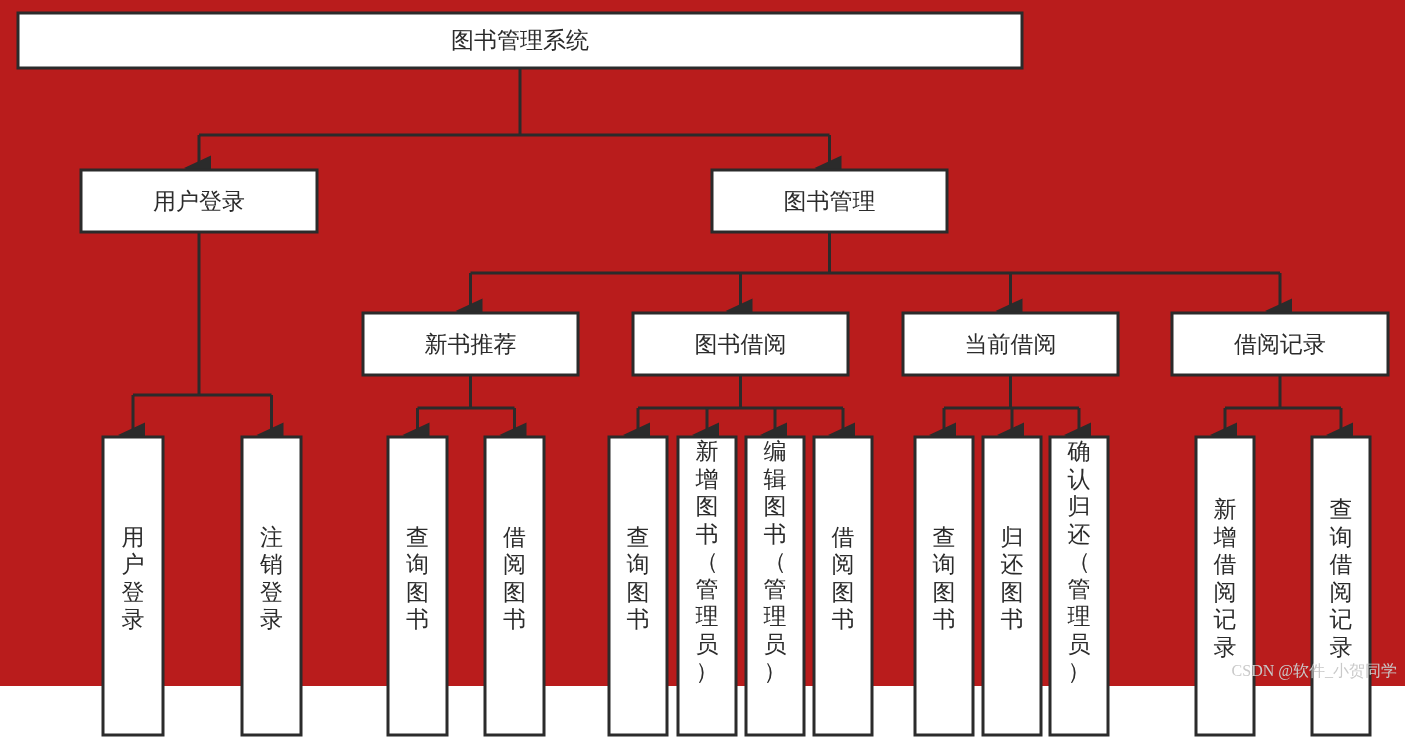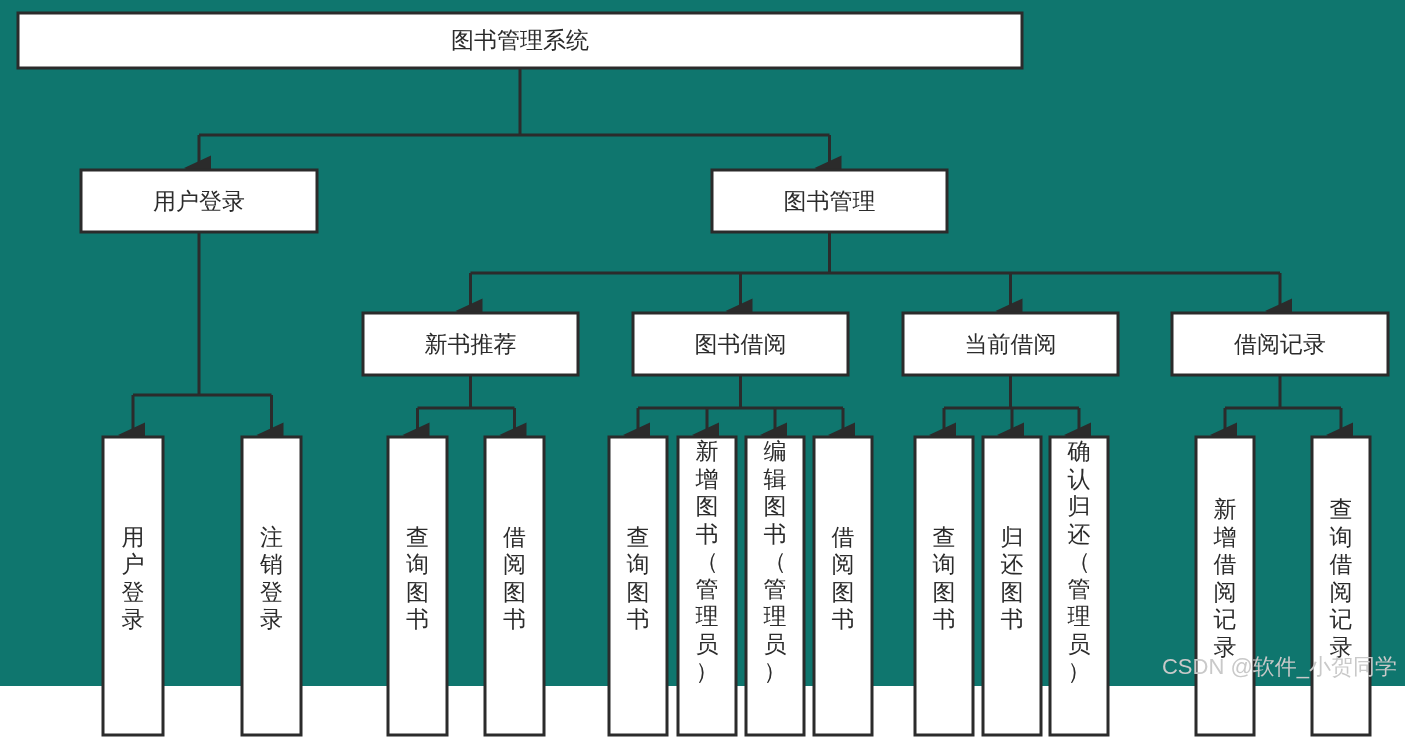--- a/index.html
+++ b/index.html
@@ -1,27 +1,27 @@
 <!DOCTYPE html>
 <html><head>
 <meta charset="utf-8">
 <style>
   html,body{margin:0;padding:0;background:#ffffff;}
   body{width:1405px;height:747px;overflow:hidden;
        font-family:"DejaVu Sans","Liberation Sans",sans-serif;}
-  #diagram{position:relative;width:1405px;height:686px;background:#0f766e;}
+  #diagram{position:relative;width:1405px;height:686px;background:#b91c1c;}
   svg{display:block;}
   .node-box{fill:#ffffff;stroke:#2b2b2b;stroke-width:3;}
   .edge{stroke:#2b2b2b;stroke-width:3;fill:none;}
   .node-label{fill:#2b2b2b;font-size:23px;text-anchor:middle;dominant-baseline:middle;
               font-family:"DejaVu Sans","Liberation Sans",sans-serif;}
   .node-label-v{fill:#2b2b2b;font-size:23px;text-anchor:middle;
               font-family:"DejaVu Sans","Liberation Sans",sans-serif;}
-  .watermark{position:absolute;right:8px;bottom:4px;color:#c9c9c9;font-size:22px;
-             font-family:Liberation Sans, sans-serif;white-space:nowrap;}
+  .watermark{position:absolute;right:8px;bottom:4px;color:#c9c9c9;font-size:16px;
+             font-family:Liberation Serif, serif;white-space:nowrap;}
 </style>
 </head>
 <body>
 
 <div id="diagram">
   <svg id="svg-root" width="1405" height="747" viewBox="0 0 1405 747">
     <defs>
       <marker id="arrow" markerWidth="10" markerHeight="10" refX="4.2" refY="4" orient="auto" markerUnits="strokeWidth">
         <path d="M0,0 L8.4,0 L4.2,9 z" fill="#2b2b2b"></path>
       </marker>

